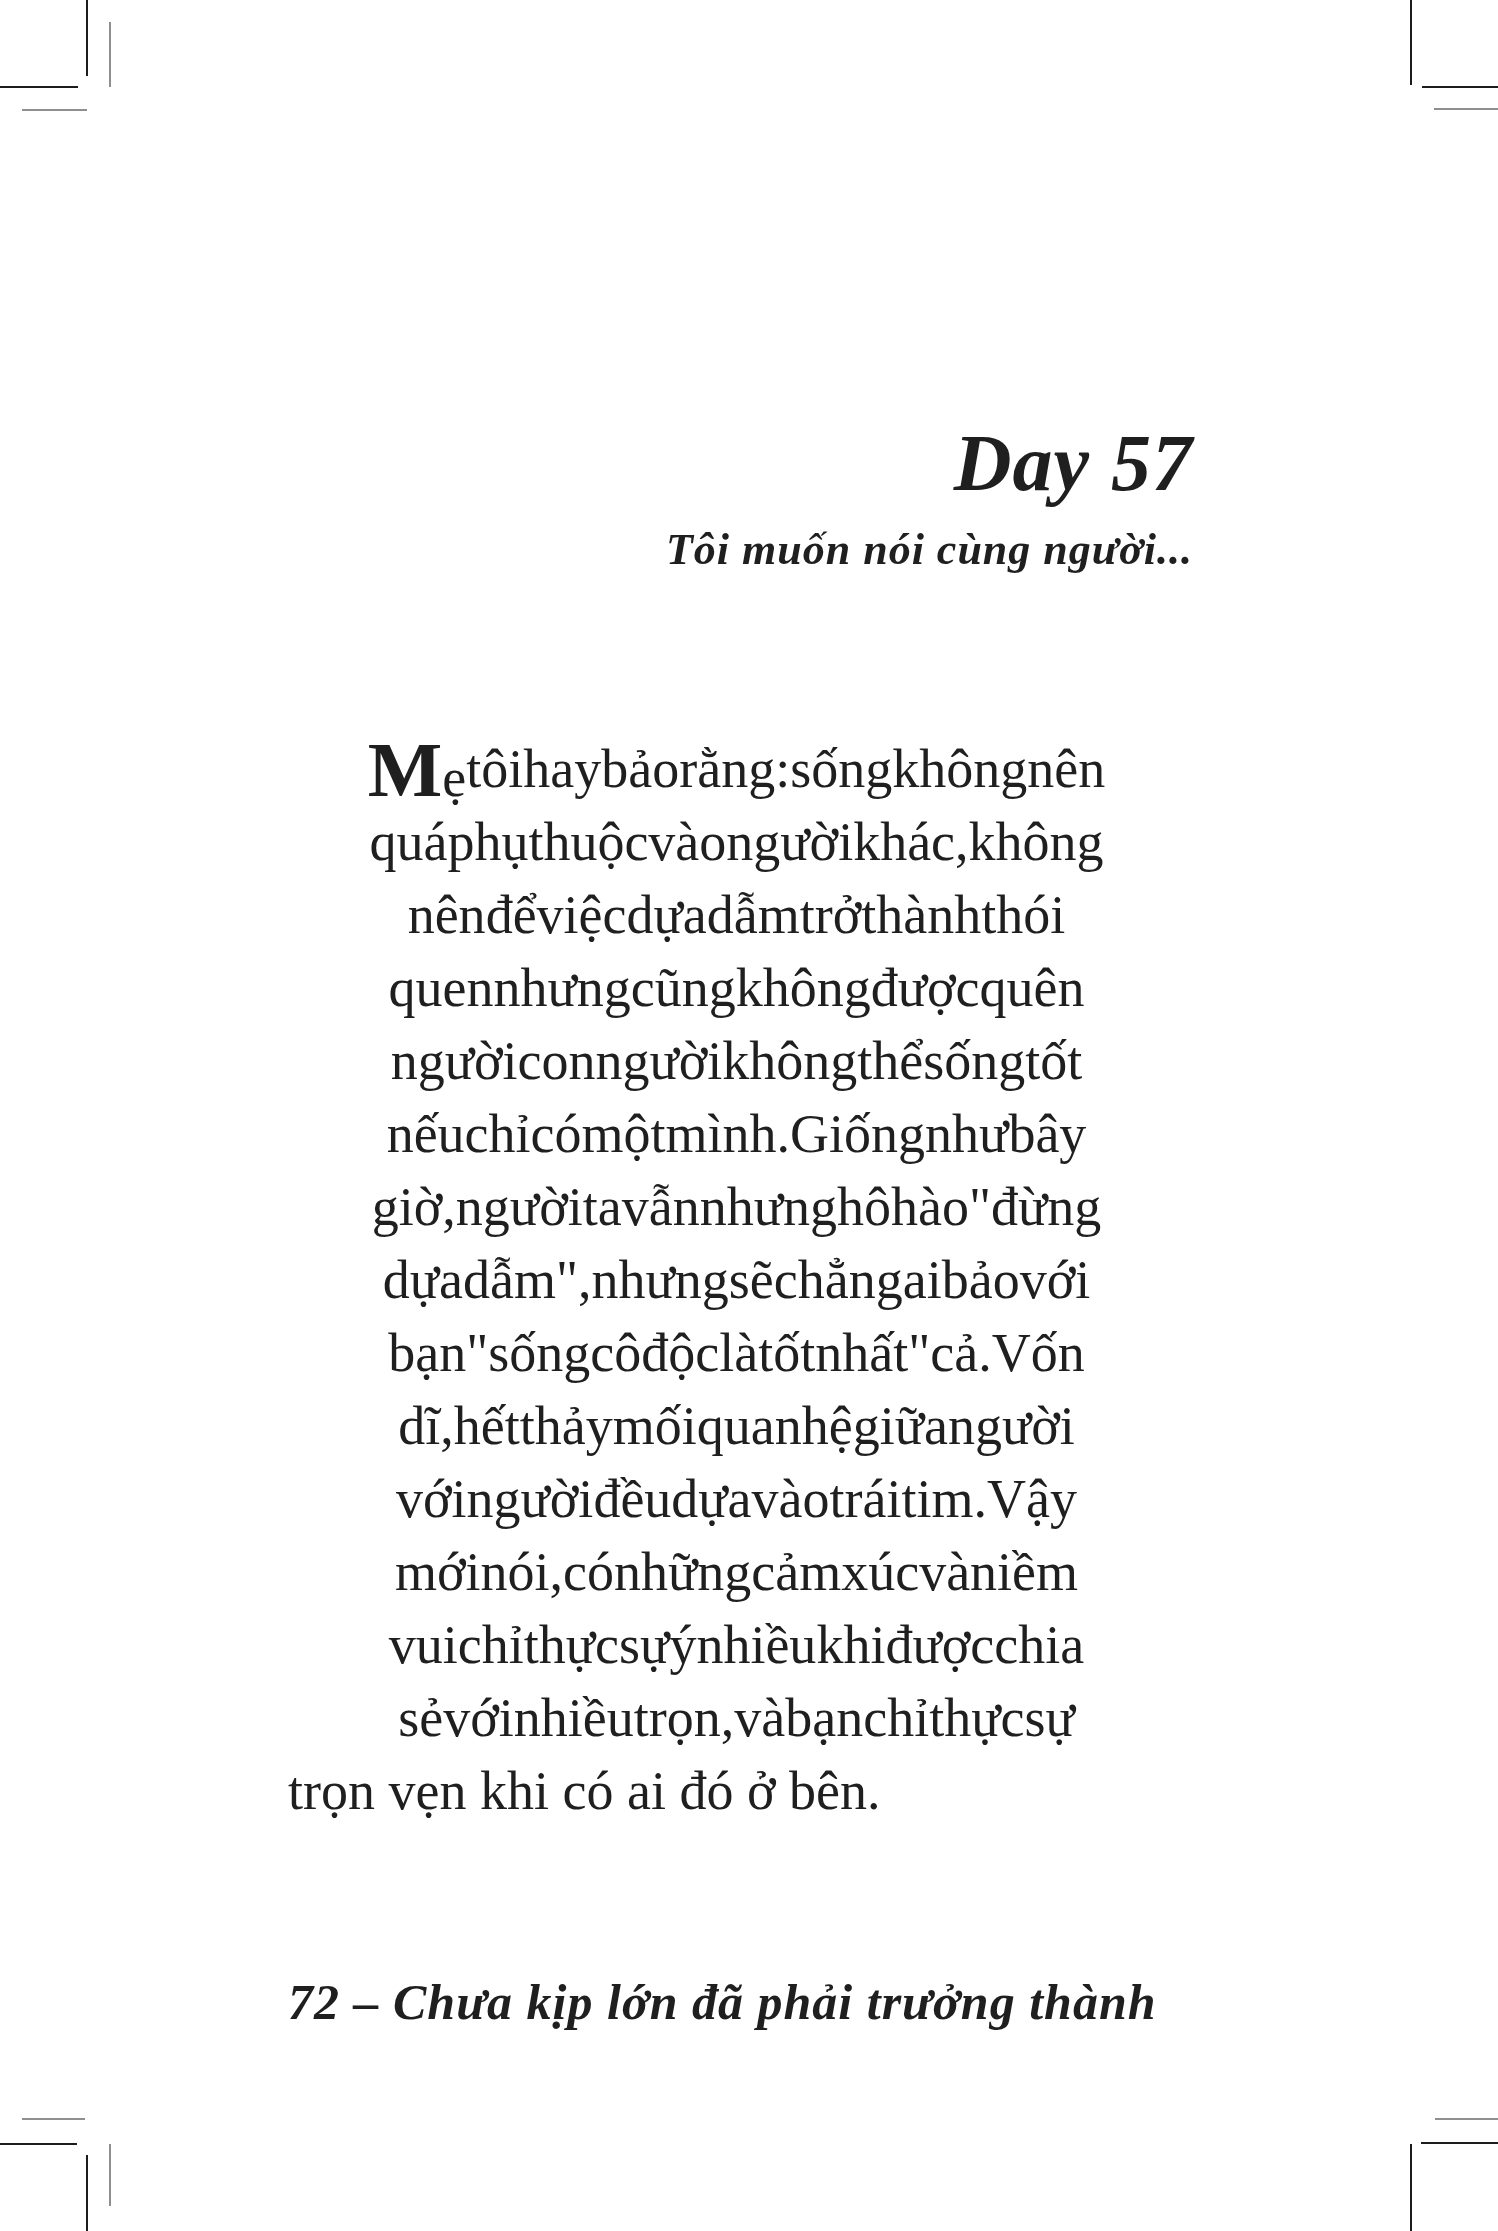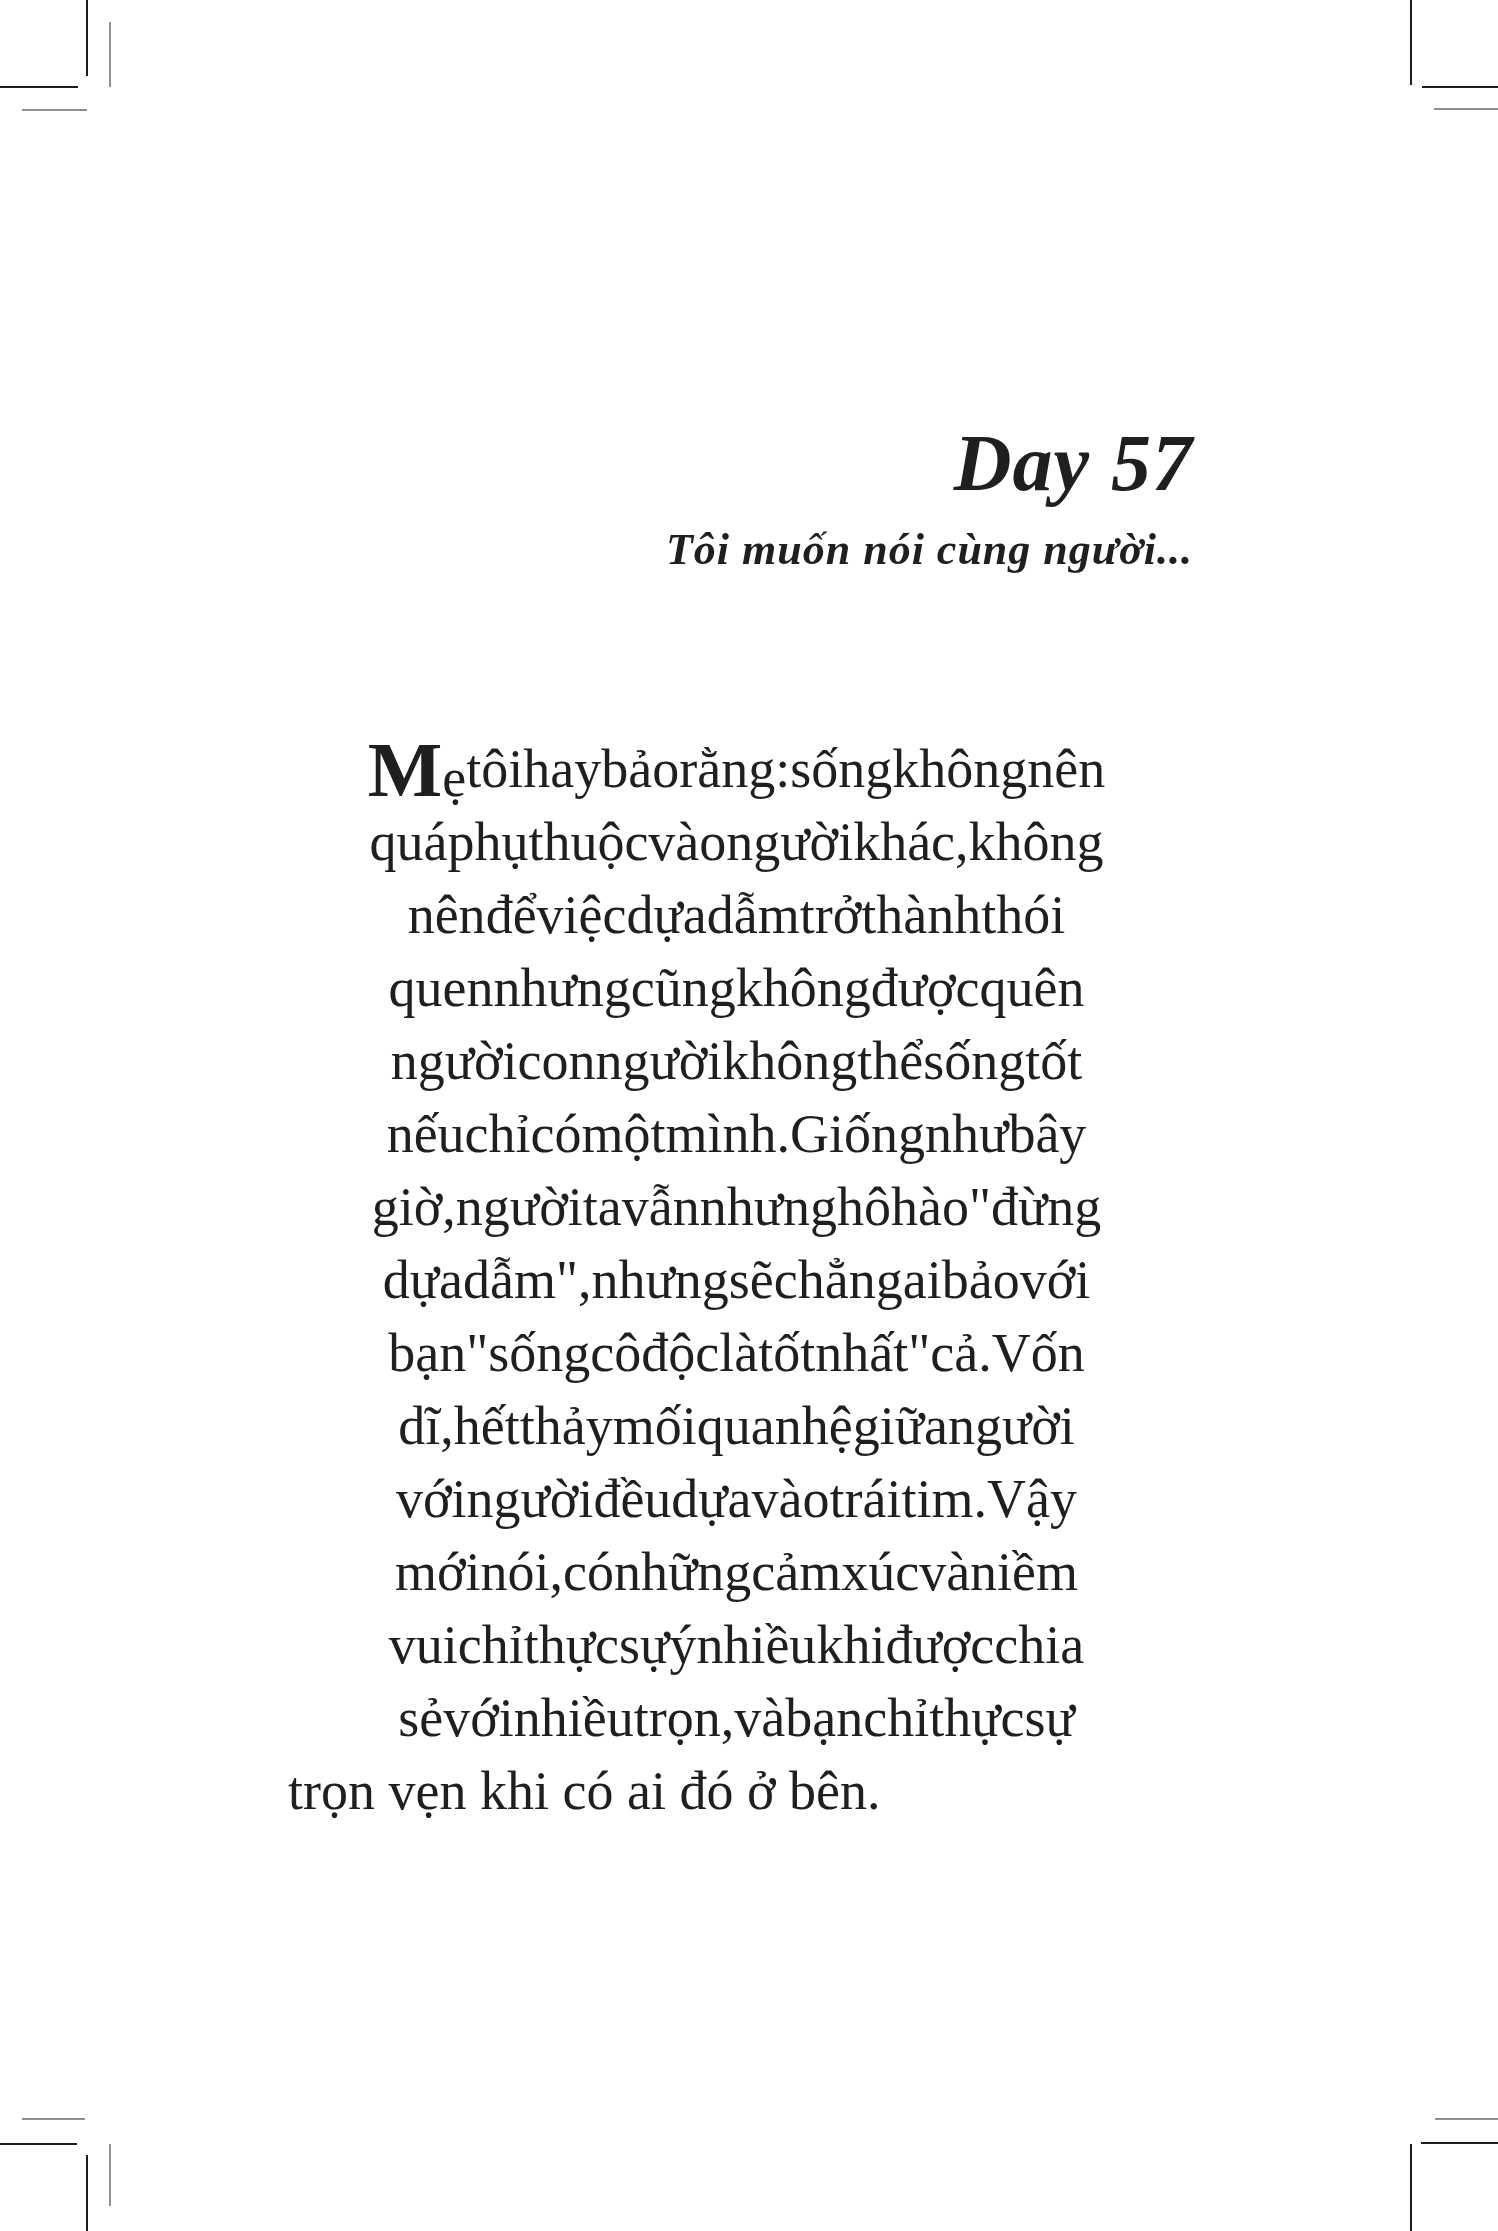--- a/index.html
+++ b/index.html
@@ -244,14 +244,15 @@
         <span>trọn,</span>
         <span>và</span>
         <span>bạn</span>
         <span>chỉ</span>
         <span>thực</span>
         <span>sự</span>
       </div>
       <div class="body-line last">trọn vẹn khi có ai đó ở bên.</div>
     </div>
 
+  <div class="page-footer">72 – Chưa kịp lớn đã phải trưởng thành</div>
 
 </div>
 
 </body></html>

